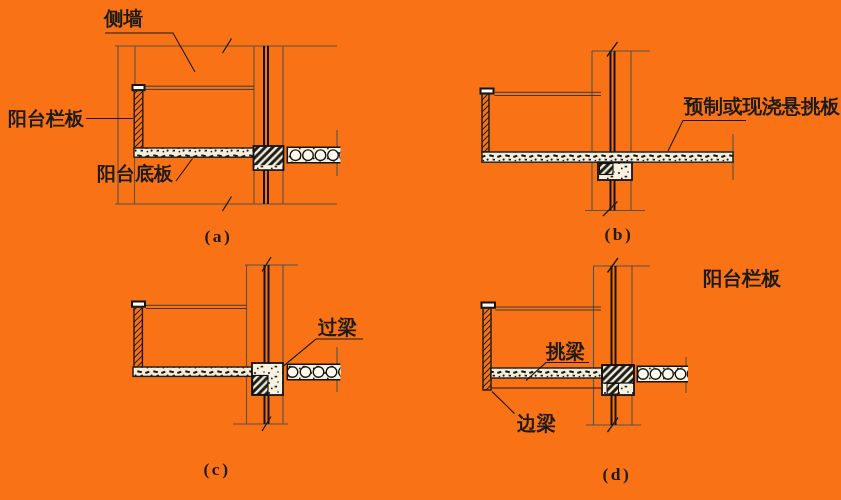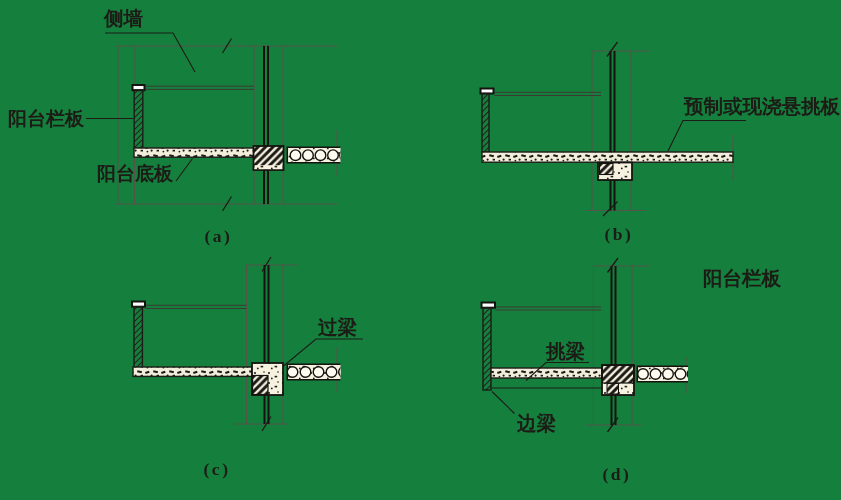--- a/index.html
+++ b/index.html
@@ -1,19 +1,19 @@
 <!DOCTYPE html>
 <html><head>
 <meta charset="utf-8">
 <style>
   html,body{margin:0;padding:0;}
   #stage{
     position:relative;
     width:841px;height:500px;
-    background:#15803d;
+    background:#f97316;
     overflow:hidden;
     font-family:"Liberation Sans", sans-serif;
   }
   svg{position:absolute;left:0;top:0;}
   .cjk-label{
     font-family:"Liberation Sans", sans-serif;
     font-weight:700;
     fill:#1c1b16;
   }
   .caption{

